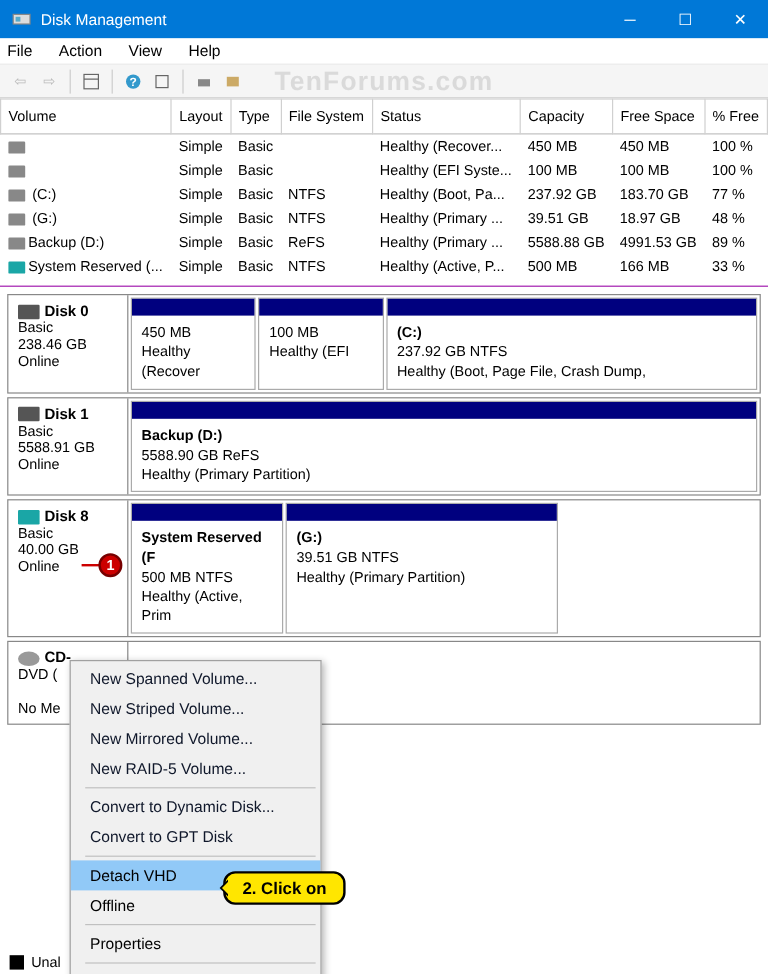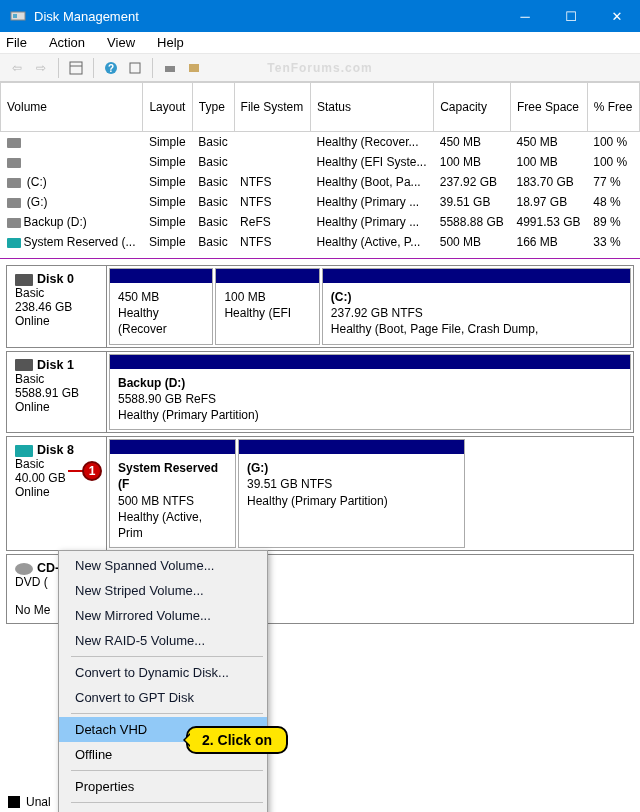--- a/index.html
+++ b/index.html
@@ -8,25 +8,25 @@
 .titlebar .icon { width: 16px; height: 16px; margin-right: 8px; }
 .title-text { flex: 1; }
 .winbtns { display: flex; height: 100%; }
 .winbtn { width: 46px; display: flex; align-items: center; justify-content: center; color: #fff; font-size: 13px; }
 .menubar { background: #fff; height: 22px; display: flex; align-items: center; padding-left: 6px; font-size: 13px; gap: 22px; border-bottom: 1px solid #e8e8e8; }
 .menubar span { cursor: default; }
 .toolbar { height: 28px; background: #f5f5f5; border-bottom: 1px solid #d0d0d0; display: flex; align-items: center; padding-left: 6px; gap: 2px; position: relative; }
 .toolbtn { width: 22px; height: 22px; border: 1px solid transparent; display: flex; align-items: center; justify-content: center; font-size: 12px; color: #555; }
 .toolbtn.disabled { color: #bbb; }
 .divider { width: 1px; height: 20px; background: #ccc; margin: 0 4px; }
-.watermark { position: absolute; left: 50%; transform: translateX(-50%); color: rgba(200,200,200,0.6); font-size: 12px; font-weight: 600; letter-spacing: 1px; }
+.watermark { position: absolute; left: 50%; transform: translateX(-50%); color: rgba(200,200,200,0.6); font-size: 22px; font-weight: 600; letter-spacing: 1px; }
 
 
 .vol-table { width: 100%; border-collapse: collapse; font-size: 12px; }
-.vol-table th { text-align: left; font-weight: normal; padding: 17px 6px; border: 1px solid #d0d0d0; background: #fff; white-space: nowrap; }
+.vol-table th { text-align: left; font-weight: normal; padding: 7px 6px; border: 1px solid #d0d0d0; background: #fff; white-space: nowrap; }
 .vol-table td { padding: 3px 6px; white-space: nowrap; overflow: hidden; }
 .vol-icon { display: inline-block; width: 14px; height: 10px; background: #888; border-radius: 1px; margin-right: 3px; vertical-align: middle; }
 .vol-icon.teal { background: #1aa6a6; }
 
 
 .disk-area { border-top: 1px solid #a21caf; margin-top: 6px; padding: 3px; }
 .disk-row { display: flex; border: 1px solid #888; margin: 3px; background: #fff; }
 .disk-label { width: 100px; border-right: 1px solid #888; padding: 6px 8px; font-size: 12px; }
 .disk-label b { font-size: 12.5px; }
 .disk-icon { display: inline-block; width: 18px; height: 12px; background: #555; border-radius: 1px; margin-right: 4px; vertical-align: middle; }

